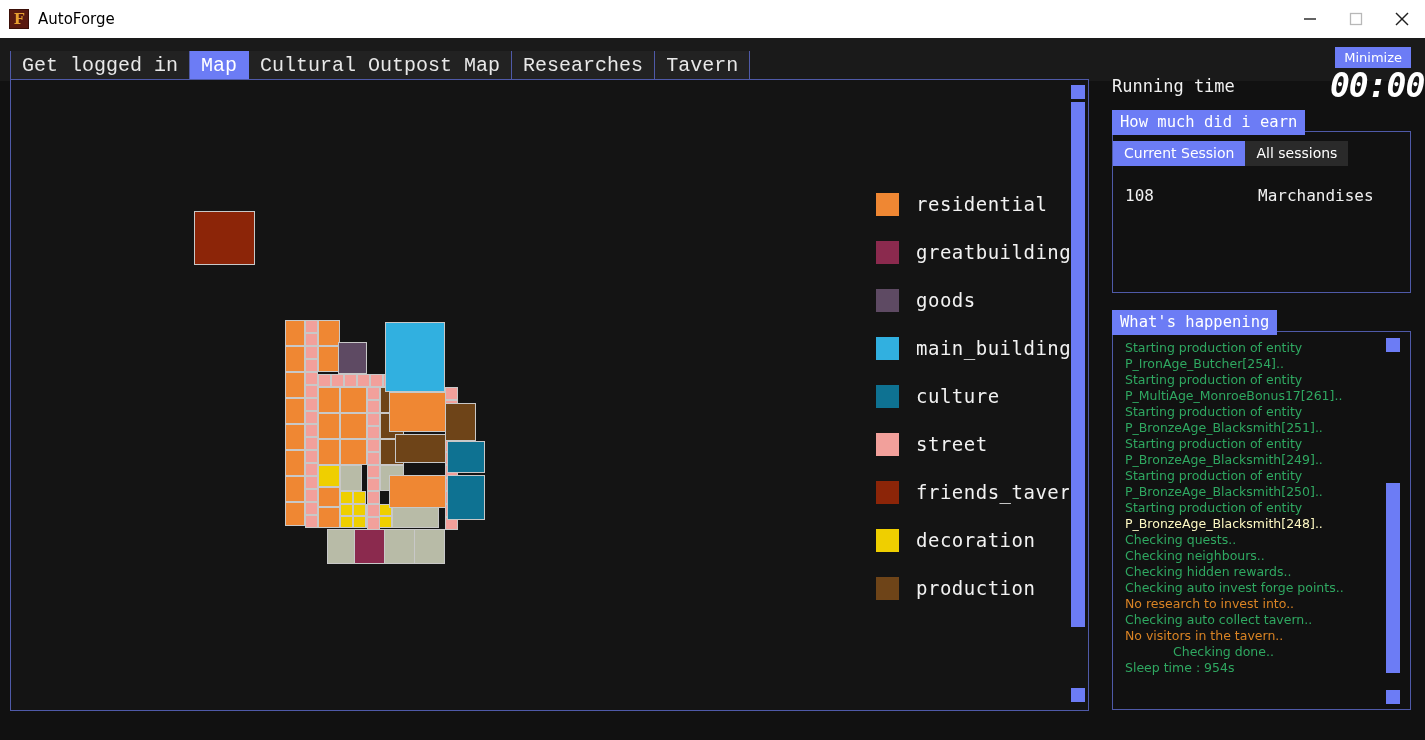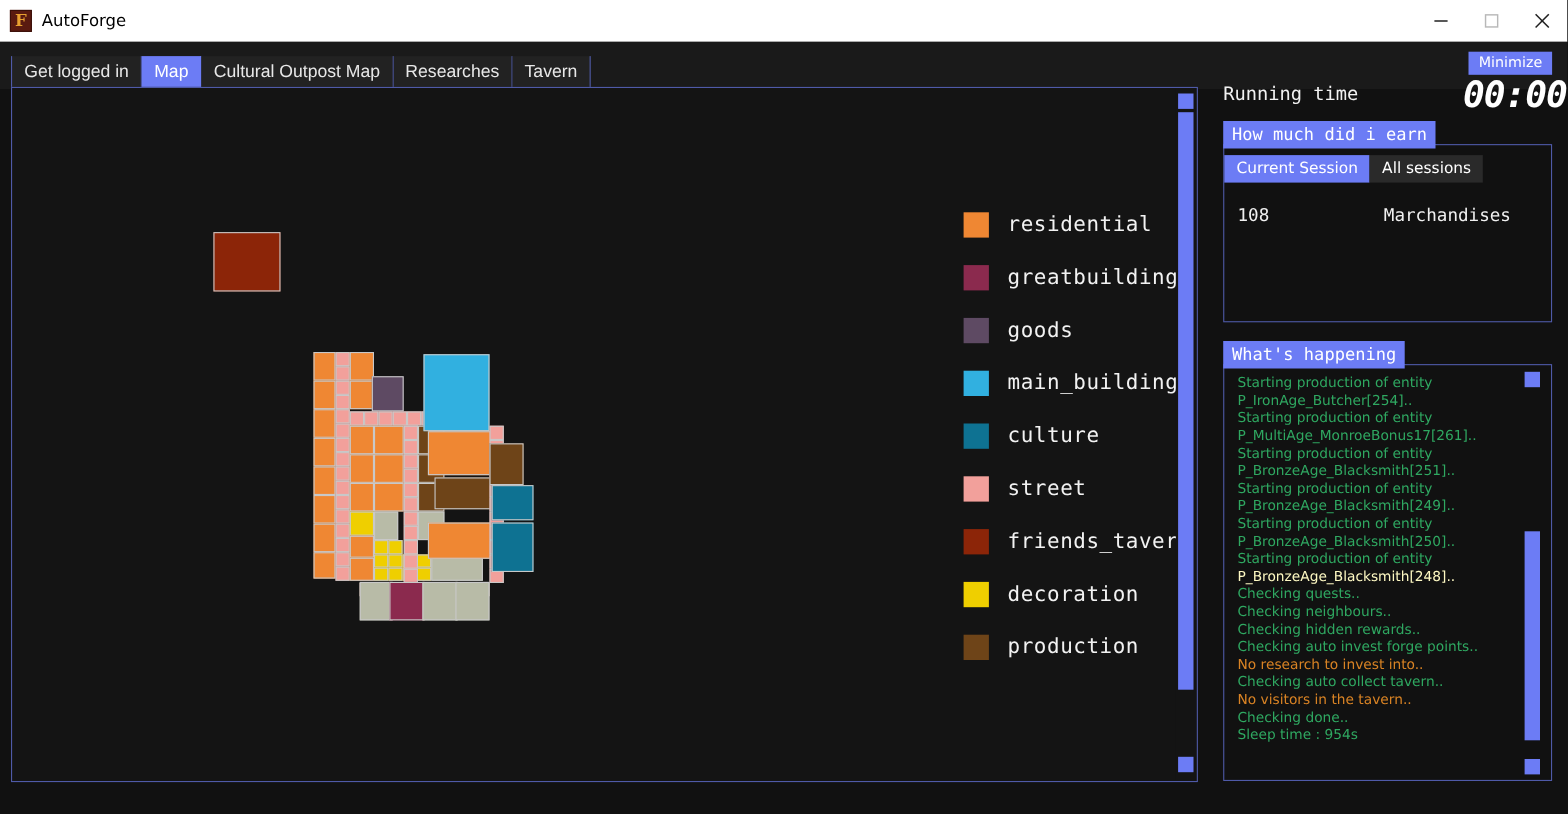--- a/index.html
+++ b/index.html
@@ -42,22 +42,22 @@
   #tabbar{
     position:absolute;left:0;top:38px;width:1425px;height:43px;
     background:#1a1a1a;
   }
   #tabs{position:absolute;left:10px;top:13px;display:flex;}
   .tab{
     height:30px;line-height:30px;
     padding:0 11px;
     background:#222222;
     color:#e8e8e8;
-    font-family:Liberation Sans, sans-serif;
-    font-size:16px;
+    font-family:Liberation Mono, monospace;
+    font-size:20px;
     border-right:1px solid #4f5aa8;
     box-sizing:border-box;
     white-space:nowrap;
   }
   .tab:first-child{border-left:1px solid #4f5aa8;}
   .tab.active{background:#6c7cf5;color:#ffffff;border-right:1px solid #6c7cf5;}
   
   #mappanel{
     position:absolute;left:10px;top:79px;
     width:1079px;height:632px;
@@ -364,20 +364,20 @@
     <div class="logline" style="color: rgb(47, 168, 97);">P_BronzeAge_Blacksmith[250]..</div>
     <div class="logline" style="color: rgb(47, 168, 97);">Starting production of entity</div>
     <div class="logline" style="color: #fef9c3;">P_BronzeAge_Blacksmith[248]..</div>
     <div class="logline" style="color: rgb(47, 168, 97);">Checking quests..</div>
     <div class="logline" style="color: rgb(47, 168, 97);">Checking neighbours..</div>
     <div class="logline" style="color: rgb(47, 168, 97);">Checking hidden rewards..</div>
     <div class="logline" style="color: rgb(47, 168, 97);">Checking auto invest forge points..</div>
     <div class="logline" style="color: rgb(217, 131, 36);">No research to invest into..</div>
     <div class="logline" style="color: rgb(47, 168, 97);">Checking auto collect tavern..</div>
     <div class="logline" style="color: rgb(217, 131, 36);">No visitors in the tavern..</div>
-    <div class="logline" style="color: rgb(47, 168, 97);">Checking done..</div>
+    <div class="logline" style="color: rgb(47, 168, 97); margin-left: 48px;">Checking done..</div>
     <div class="logline" style="color: rgb(47, 168, 97);">Sleep time : 954s</div>
   </div>
 <div id="logsb">
   <div class="sb2btn" style="top:0px;"></div>
   <div class="sb2thumb" style="top:145px;height:190px;"></div>
   <div class="sb2btn" style="top:352px;"></div>
 </div>
 
 </body></html>

